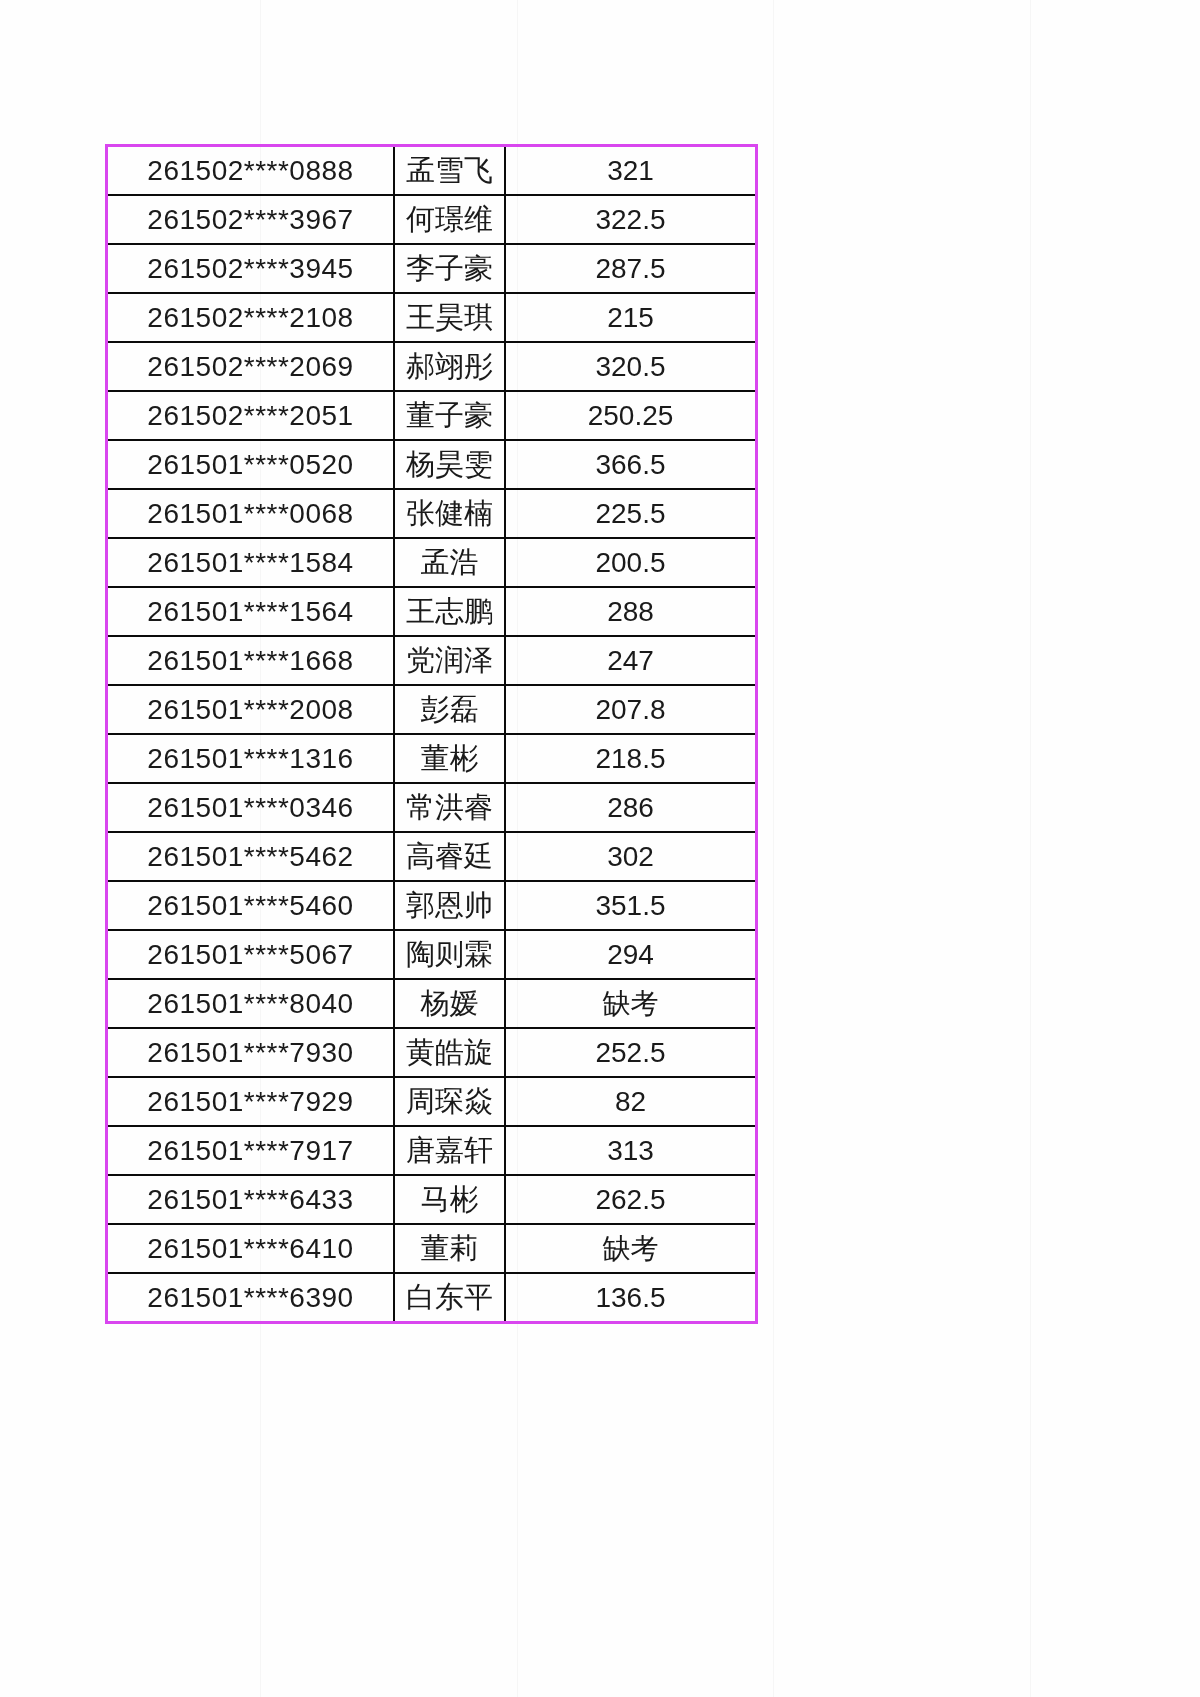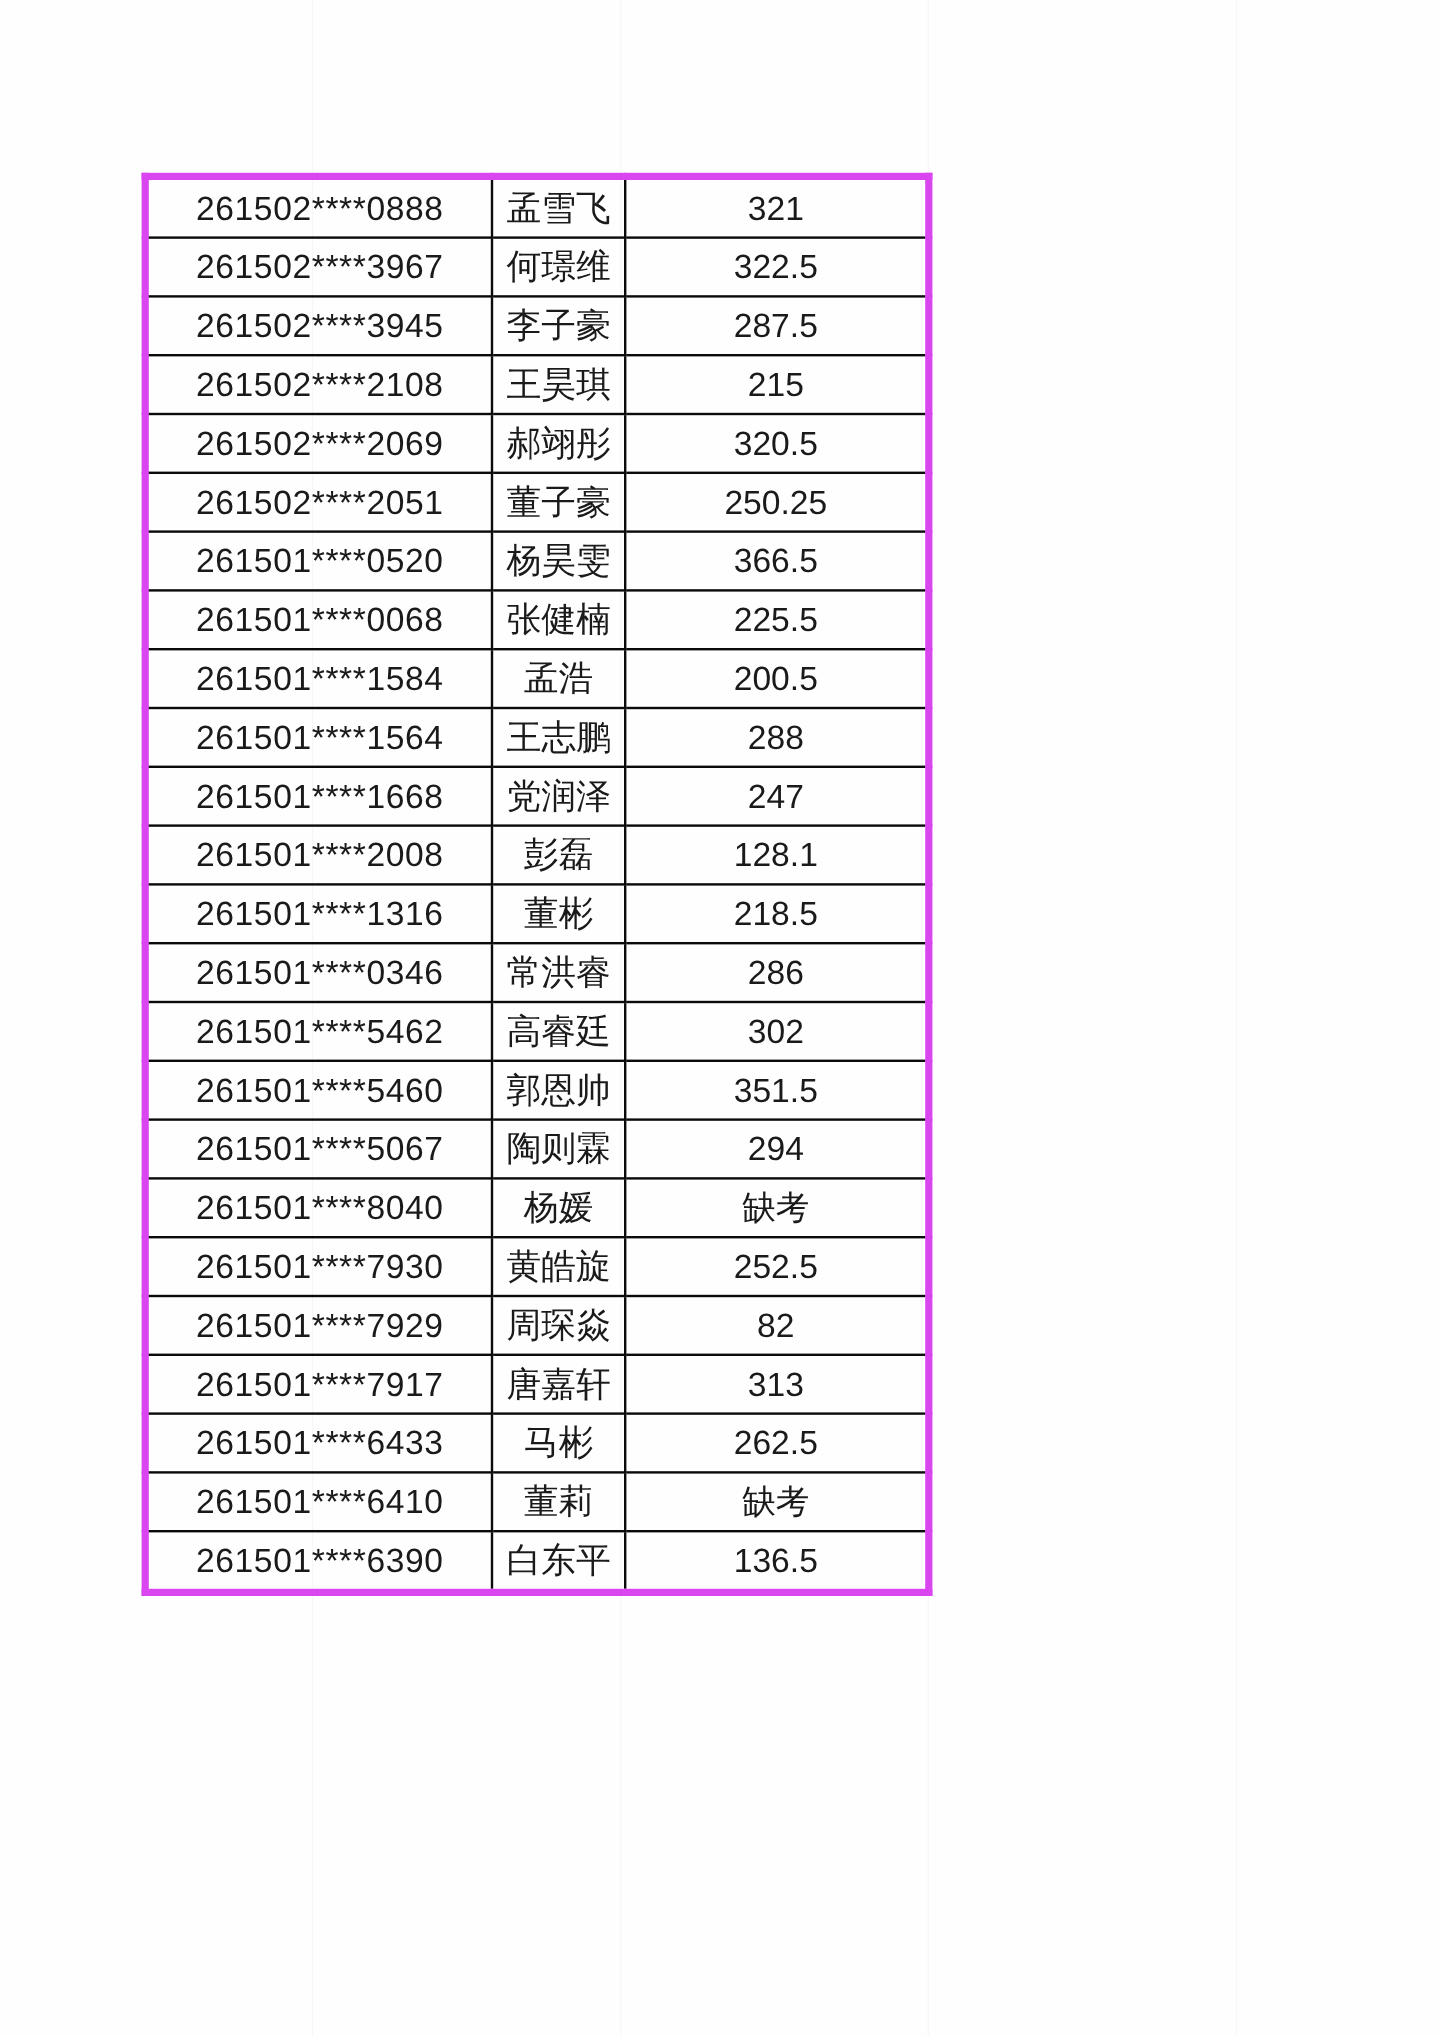--- a/index.html
+++ b/index.html
@@ -18,26 +18,26 @@
   
   .scan-stripe {
     position: absolute;
     top: 0;
     width: 1px;
     height: 1697px;
     background: rgba(0,0,0,0.03);
   }
   table.score-table {
     position: absolute;
-    left: 118px;
+    left: 105px;
     top: 144px;
     width: 643px;
     border-collapse: collapse;
     table-layout: fixed;
-    border: 6px solid #d946ef;
+    border: 3px solid #d946ef;
   }
   table.score-table td {
     border: 2.5px solid #0a0a0a;
     text-align: center;
     vertical-align: middle;
     height: 47px;
     padding: 0;
     color: #1a1a1a;
     white-space: nowrap;
     overflow: hidden;
@@ -136,21 +136,21 @@
       <td class="col-id">261501****1668</td>
       <td class="col-name">党润泽</td>
       <td class="col-score">247</td>
     </tr>
 
 
 
     <tr>
       <td class="col-id">261501****2008</td>
       <td class="col-name">彭磊</td>
-      <td class="col-score">128.1</td>
+      <td class="col-score">207.8</td>
     </tr>
 
     <tr>
       <td class="col-id">261501****1316</td>
       <td class="col-name">董彬</td>
       <td class="col-score">218.5</td>
     </tr>
 
     <tr>
       <td class="col-id">261501****0346</td>

